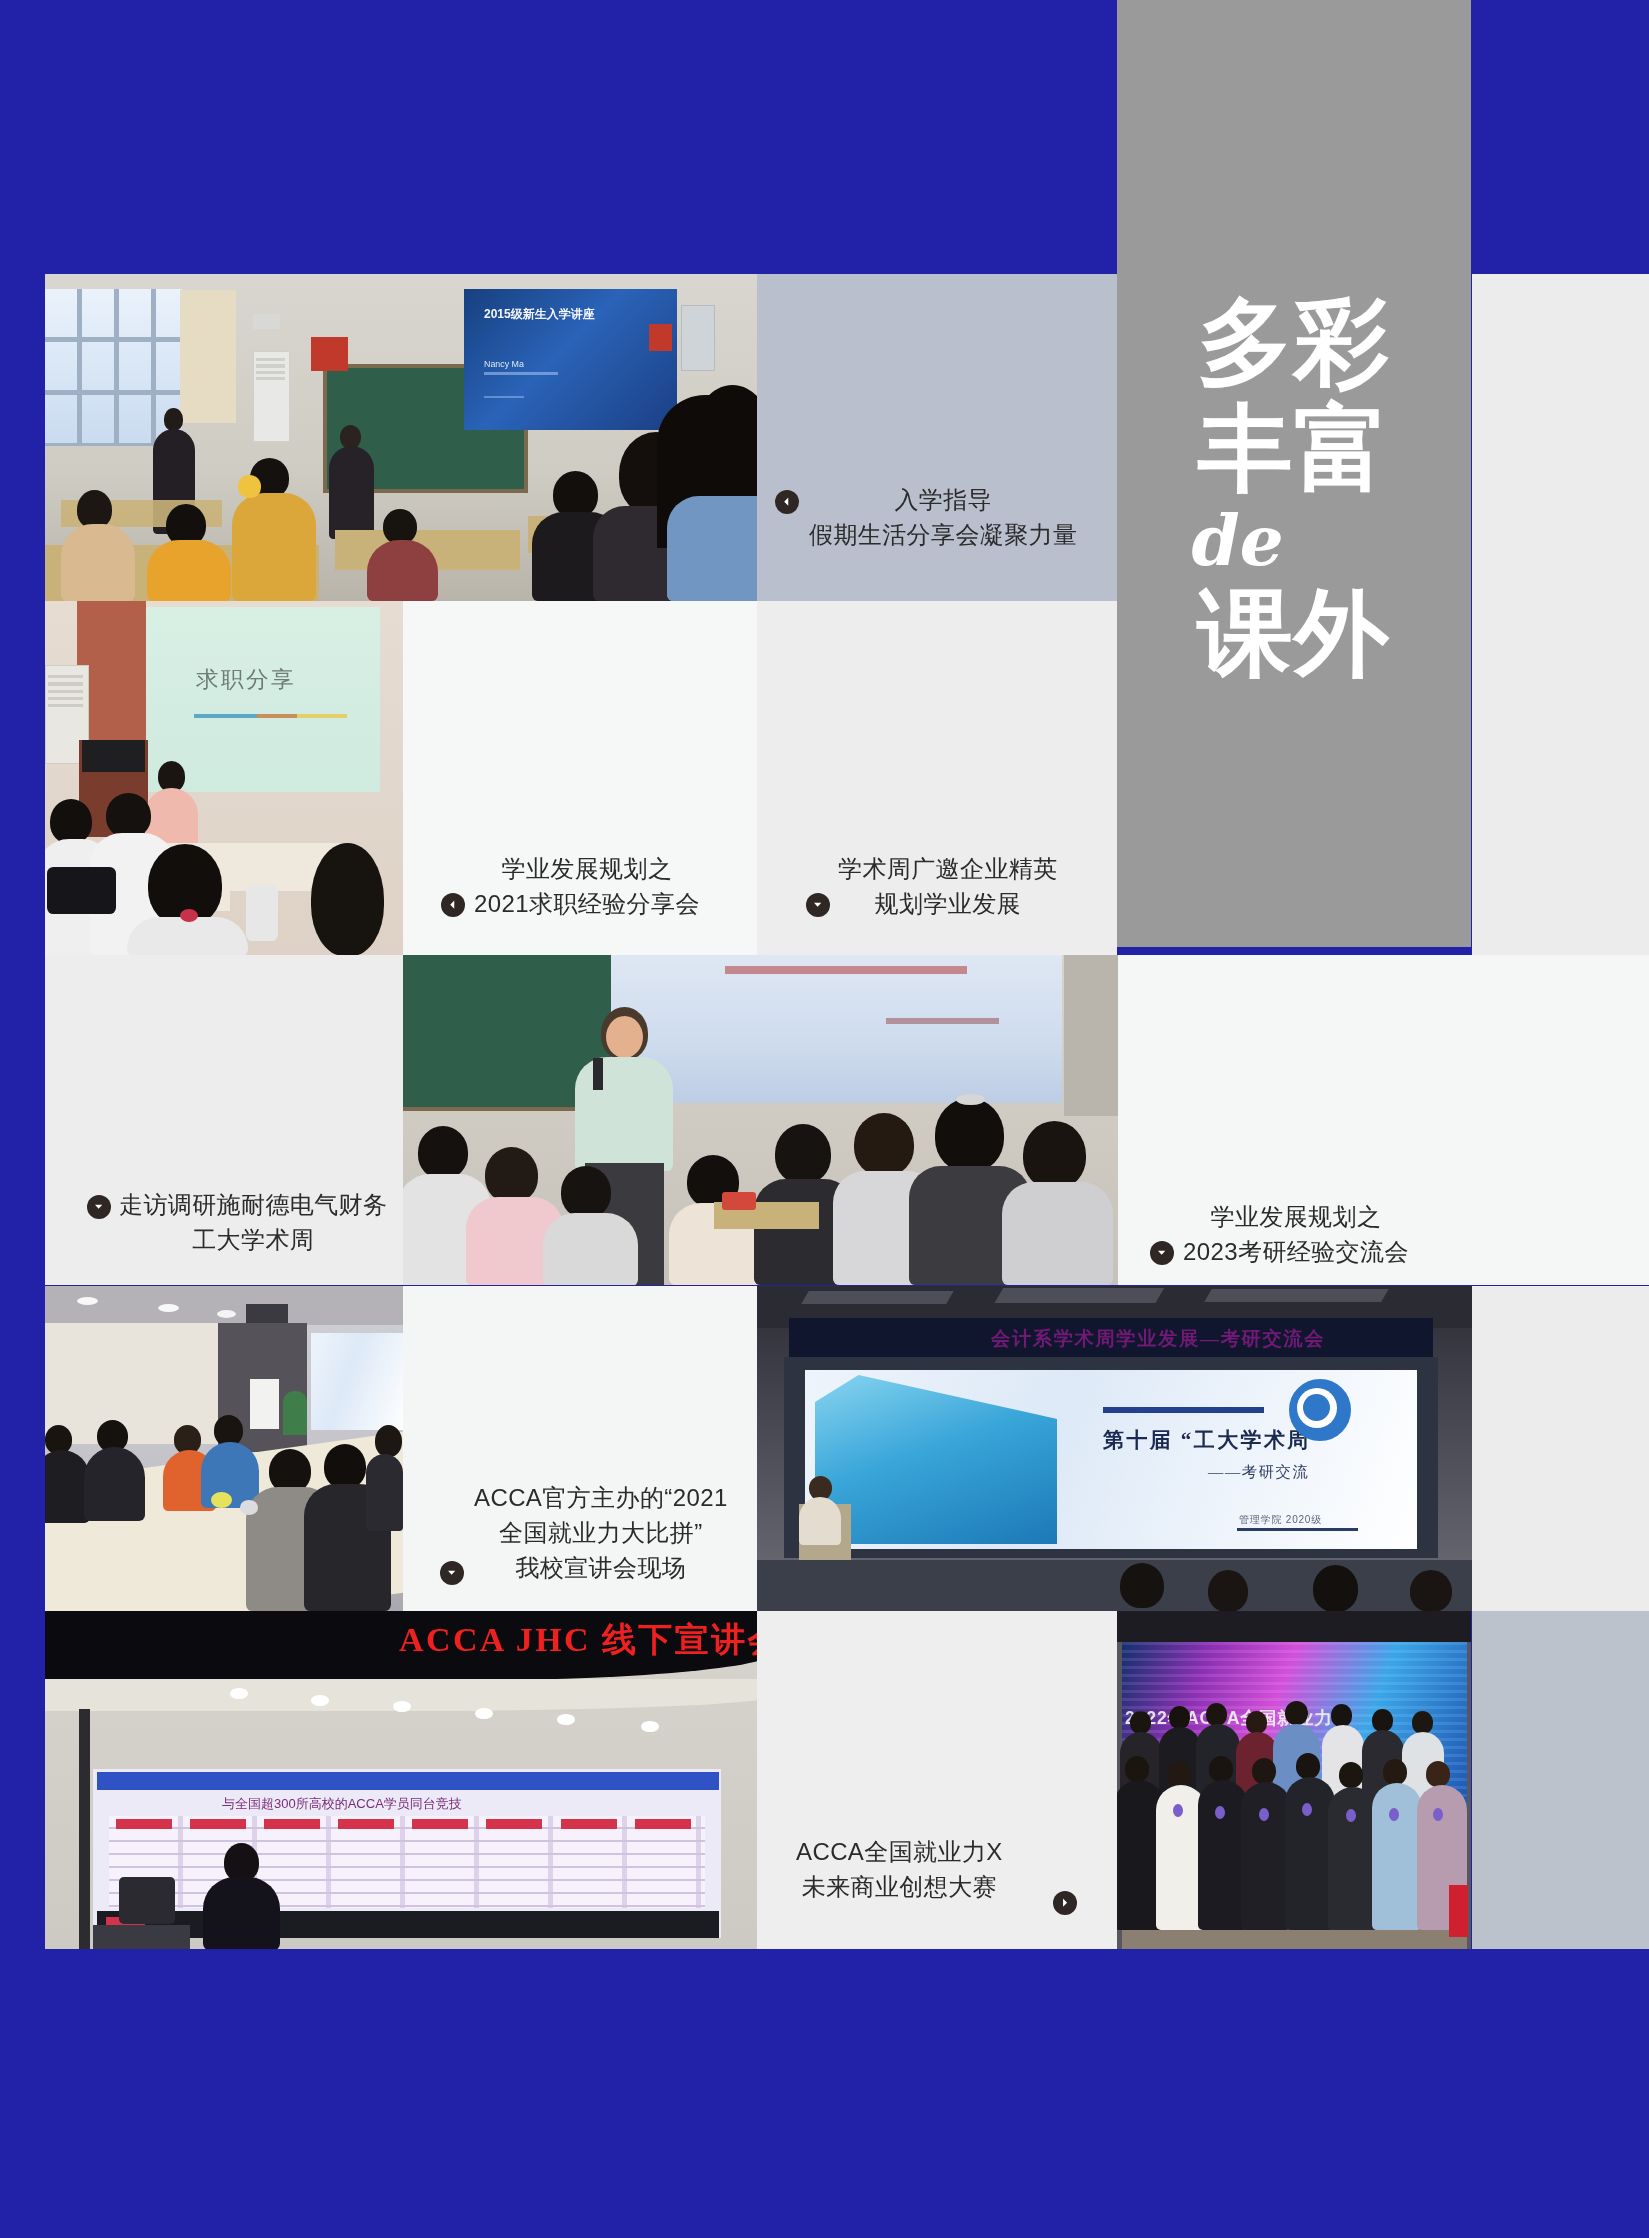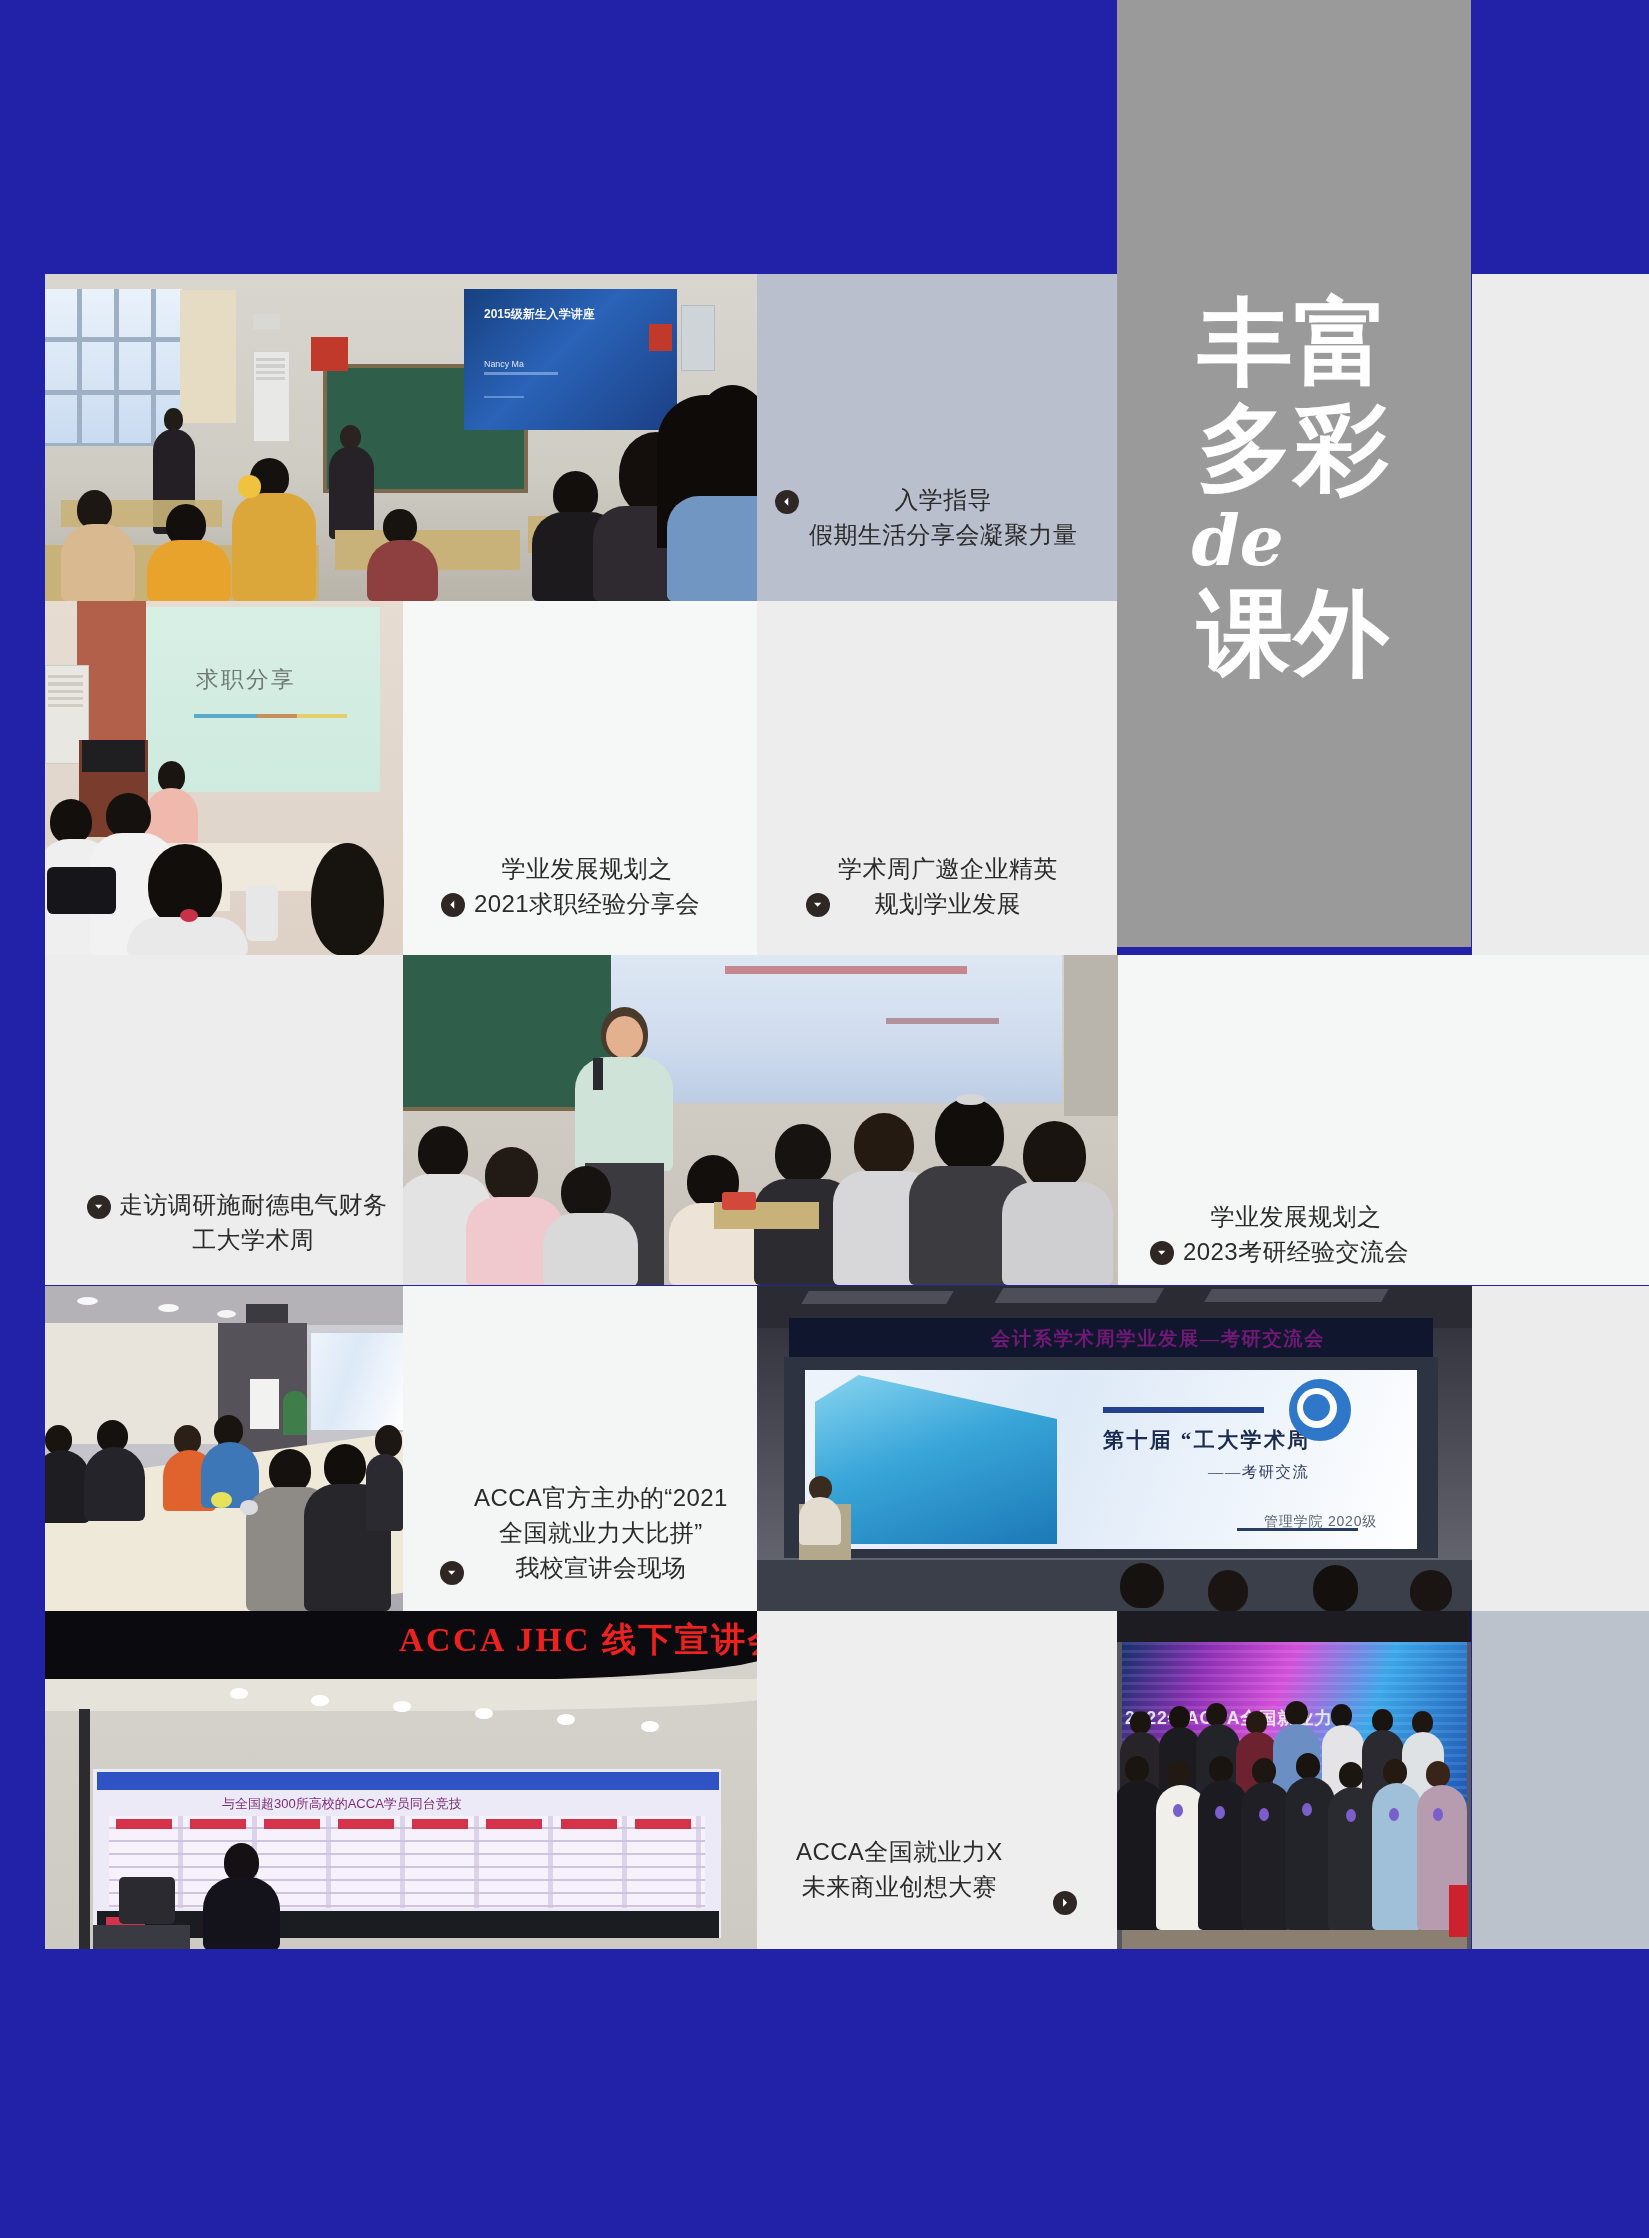--- a/index.html
+++ b/index.html
@@ -263,21 +263,21 @@
     <div style="position:absolute;left:27px;top:71px;width:654px;height:201px;background:#2d3340;"></div>
     <div class="stageScreen" style="left:48px;top:84px;width:612px;height:179px;"></div>
     <div style="position:absolute;left:58px;top:89px;width:242px;height:169px;
                 background:linear-gradient(160deg,#7fd2ef 0%,#2a9fd6 45%,#0b6fb0 100%);
                 clip-path:polygon(18% 0,100% 26%,100% 100%,0 100%,0 16%);opacity:.92;"></div>
     <div style="position:absolute;left:346px;top:121px;width:161px;height:6.4px;background:#23408e;"></div>
     <div style="position:absolute;left:346px;top:140px;color:#1b2a50;font-size:21px;font-weight:700;letter-spacing:2.4px;
                 font-family:'Liberation Serif','DejaVu Serif',serif;white-space:nowrap;">第十届 “工大学术周”</div>
     <div style="position:absolute;left:451px;top:176px;color:#2b3c63;font-size:15.3px;letter-spacing:1.6px;
                 font-family:'Liberation Serif','DejaVu Serif',serif;white-space:nowrap;">——考研交流</div>
-    <div style="position:absolute;left:482px;top:227px;color:#5c6577;font-size:14px;letter-spacing:0.8px;white-space:nowrap;margin-left:25px;">管理学院 2020级</div>
+    <div style="position:absolute;left:482px;top:227px;color:#5c6577;font-size:10px;letter-spacing:0.8px;white-space:nowrap;">管理学院 2020级</div>
     <div style="position:absolute;left:480px;top:242px;width:121px;height:3.2px;background:#2b3c63;"></div>
     <div class="dot" style="left:532px;top:93px;width:56px;height:56px;background:#2f78c9;border:3.2px solid #2f78c9;"></div>
     <div class="dot" style="left:540px;top:102px;width:40px;height:40px;background:#fff;"></div>
     <div class="dot" style="left:546px;top:108px;width:27px;height:27px;background:#2f78c9;"></div>
 
     <div style="position:absolute;left:42px;top:218px;width:52px;height:89px;background:#b4a88c;"></div>
     <div class="head" style="left:52px;top:190px;width:22.6px;height:24px;background:#3a2b20;"></div>
     <div class="body" style="left:42px;top:211px;width:42px;height:48px;background:#e4ddcf;"></div>
     <div style="position:absolute;left:0;top:274px;width:715px;height:52px;background:#3a3f4a;"></div>
     <div class="head" style="left:363px;top:277px;width:44px;height:45px;background:#16120f;"></div>
@@ -377,22 +377,22 @@
       <div class="dot" style="left:185px;top:192px;width:9.7px;height:13px;background:#7a5ec9;"></div>
       <div class="dot" style="left:229px;top:198px;width:9.7px;height:13px;background:#7a5ec9;"></div>
       <div class="dot" style="left:272px;top:197px;width:9.7px;height:13px;background:#7a5ec9;"></div>
       <div class="dot" style="left:316px;top:197px;width:9.7px;height:13px;background:#7a5ec9;"></div>
       <div style="position:absolute;left:332px;top:274px;width:19.3px;height:52px;background:#cf2030;"></div>
     </div>
   </div>
 
   <div id="title-band">
     <div id="title-inner">
+      <div class="t-line">多彩</div>
       <div class="t-line">丰富</div>
-      <div class="t-line">多彩</div>
       <div class="t-de">de</div>
       <div class="t-line">课外</div>
     </div>
   </div>
 
   <div class="arrow" style="left:775px;top:490px;">
     <svg width="11.3" height="11.3" viewBox="0 0 14 14">
         <path d="M9 2 L4 7 L9 12 Z" fill="#fff"></path>
       </svg>
   </div>

